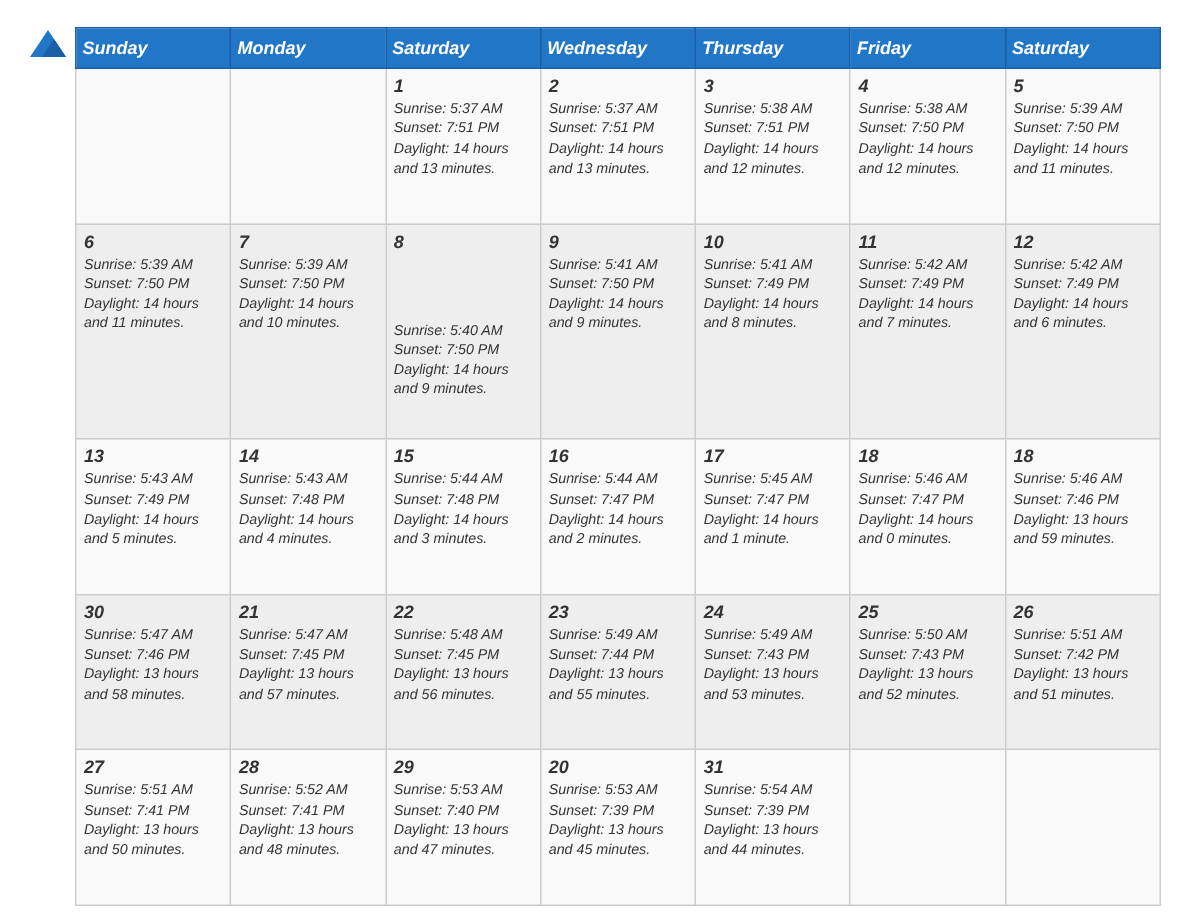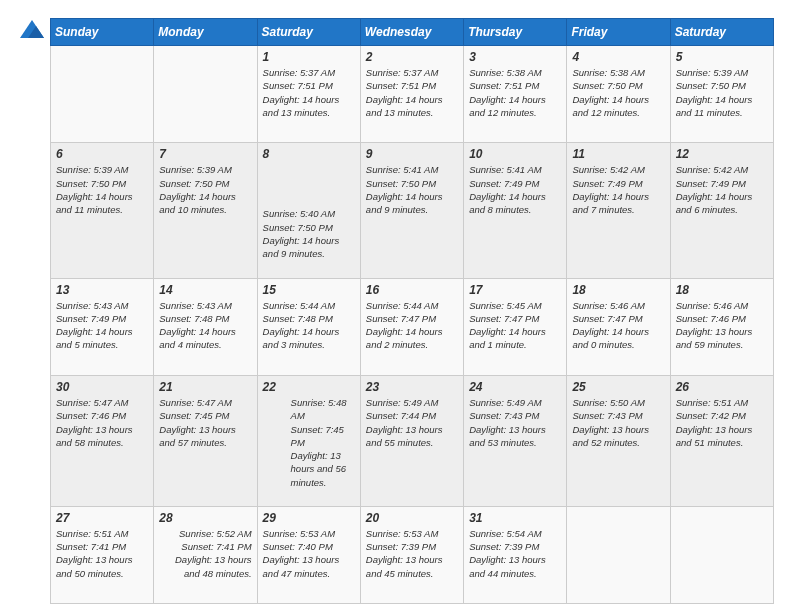--- a/index.html
+++ b/index.html
@@ -260,21 +260,21 @@
 Daylight: 13 hours and 58 minutes.</div>
           </td>
           <td>
             <span class="day-number">21</span>
             <div class="day-info" style="white-space: pre-line;">Sunrise: 5:47 AM
 Sunset: 7:45 PM
 Daylight: 13 hours and 57 minutes.</div>
           </td>
           <td>
             <span class="day-number">22</span>
-            <div class="day-info" style="white-space: pre-line; margin-left: 28px;">Sunrise: 5:48 AM
+            <div class="day-info" style="white-space: pre-line;">Sunrise: 5:48 AM
 Sunset: 7:45 PM
 Daylight: 13 hours and 56 minutes.</div>
           </td>
           <td>
             <span class="day-number">23</span>
             <div class="day-info" style="white-space: pre-line;">Sunrise: 5:49 AM
 Sunset: 7:44 PM
 Daylight: 13 hours and 55 minutes.</div>
           </td>
           <td>
@@ -298,21 +298,21 @@
         </tr>
         <tr>
           <td>
             <span class="day-number">27</span>
             <div class="day-info" style="white-space: pre-line;">Sunrise: 5:51 AM
 Sunset: 7:41 PM
 Daylight: 13 hours and 50 minutes.</div>
           </td>
           <td>
             <span class="day-number">28</span>
-            <div class="day-info" style="white-space: pre-line; text-align: right;">Sunrise: 5:52 AM
+            <div class="day-info" style="white-space: pre-line;">Sunrise: 5:52 AM
 Sunset: 7:41 PM
 Daylight: 13 hours and 48 minutes.</div>
           </td>
           <td>
             <span class="day-number">29</span>
             <div class="day-info" style="white-space: pre-line;">Sunrise: 5:53 AM
 Sunset: 7:40 PM
 Daylight: 13 hours and 47 minutes.</div>
           </td>
           <td>

